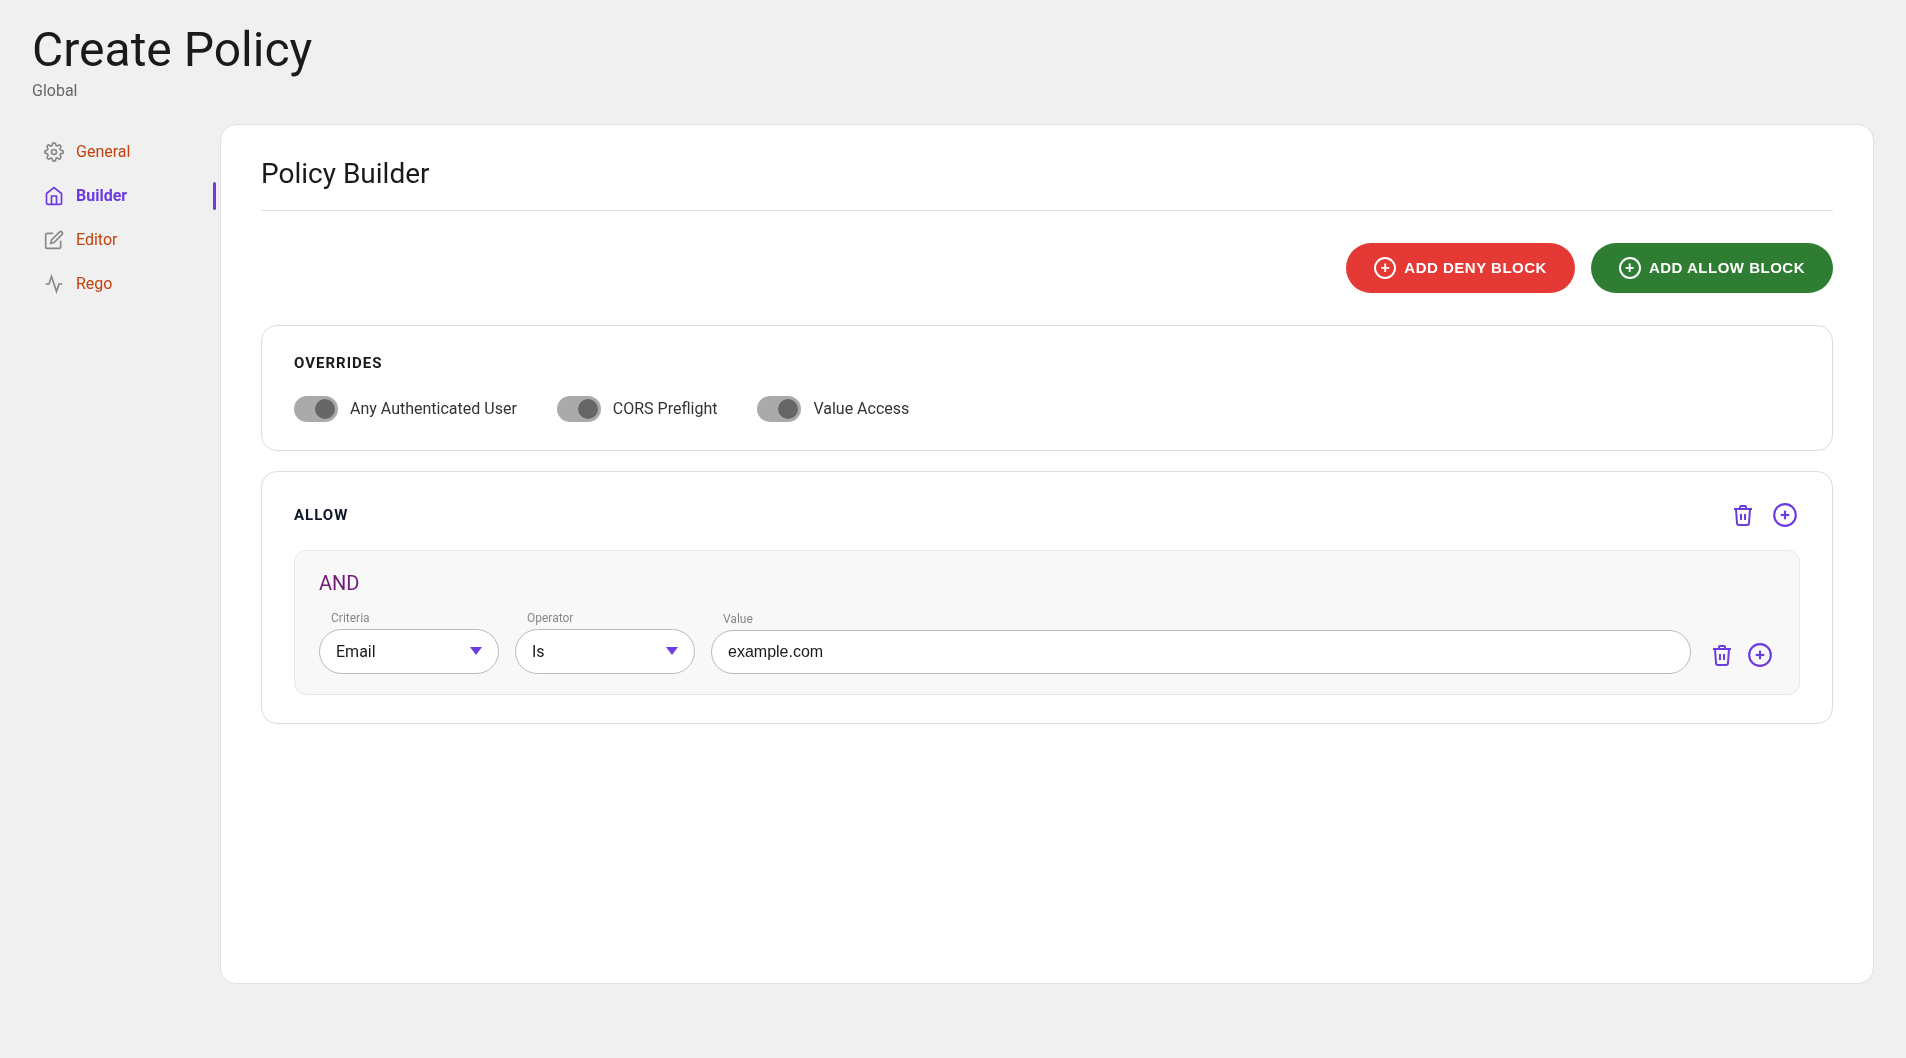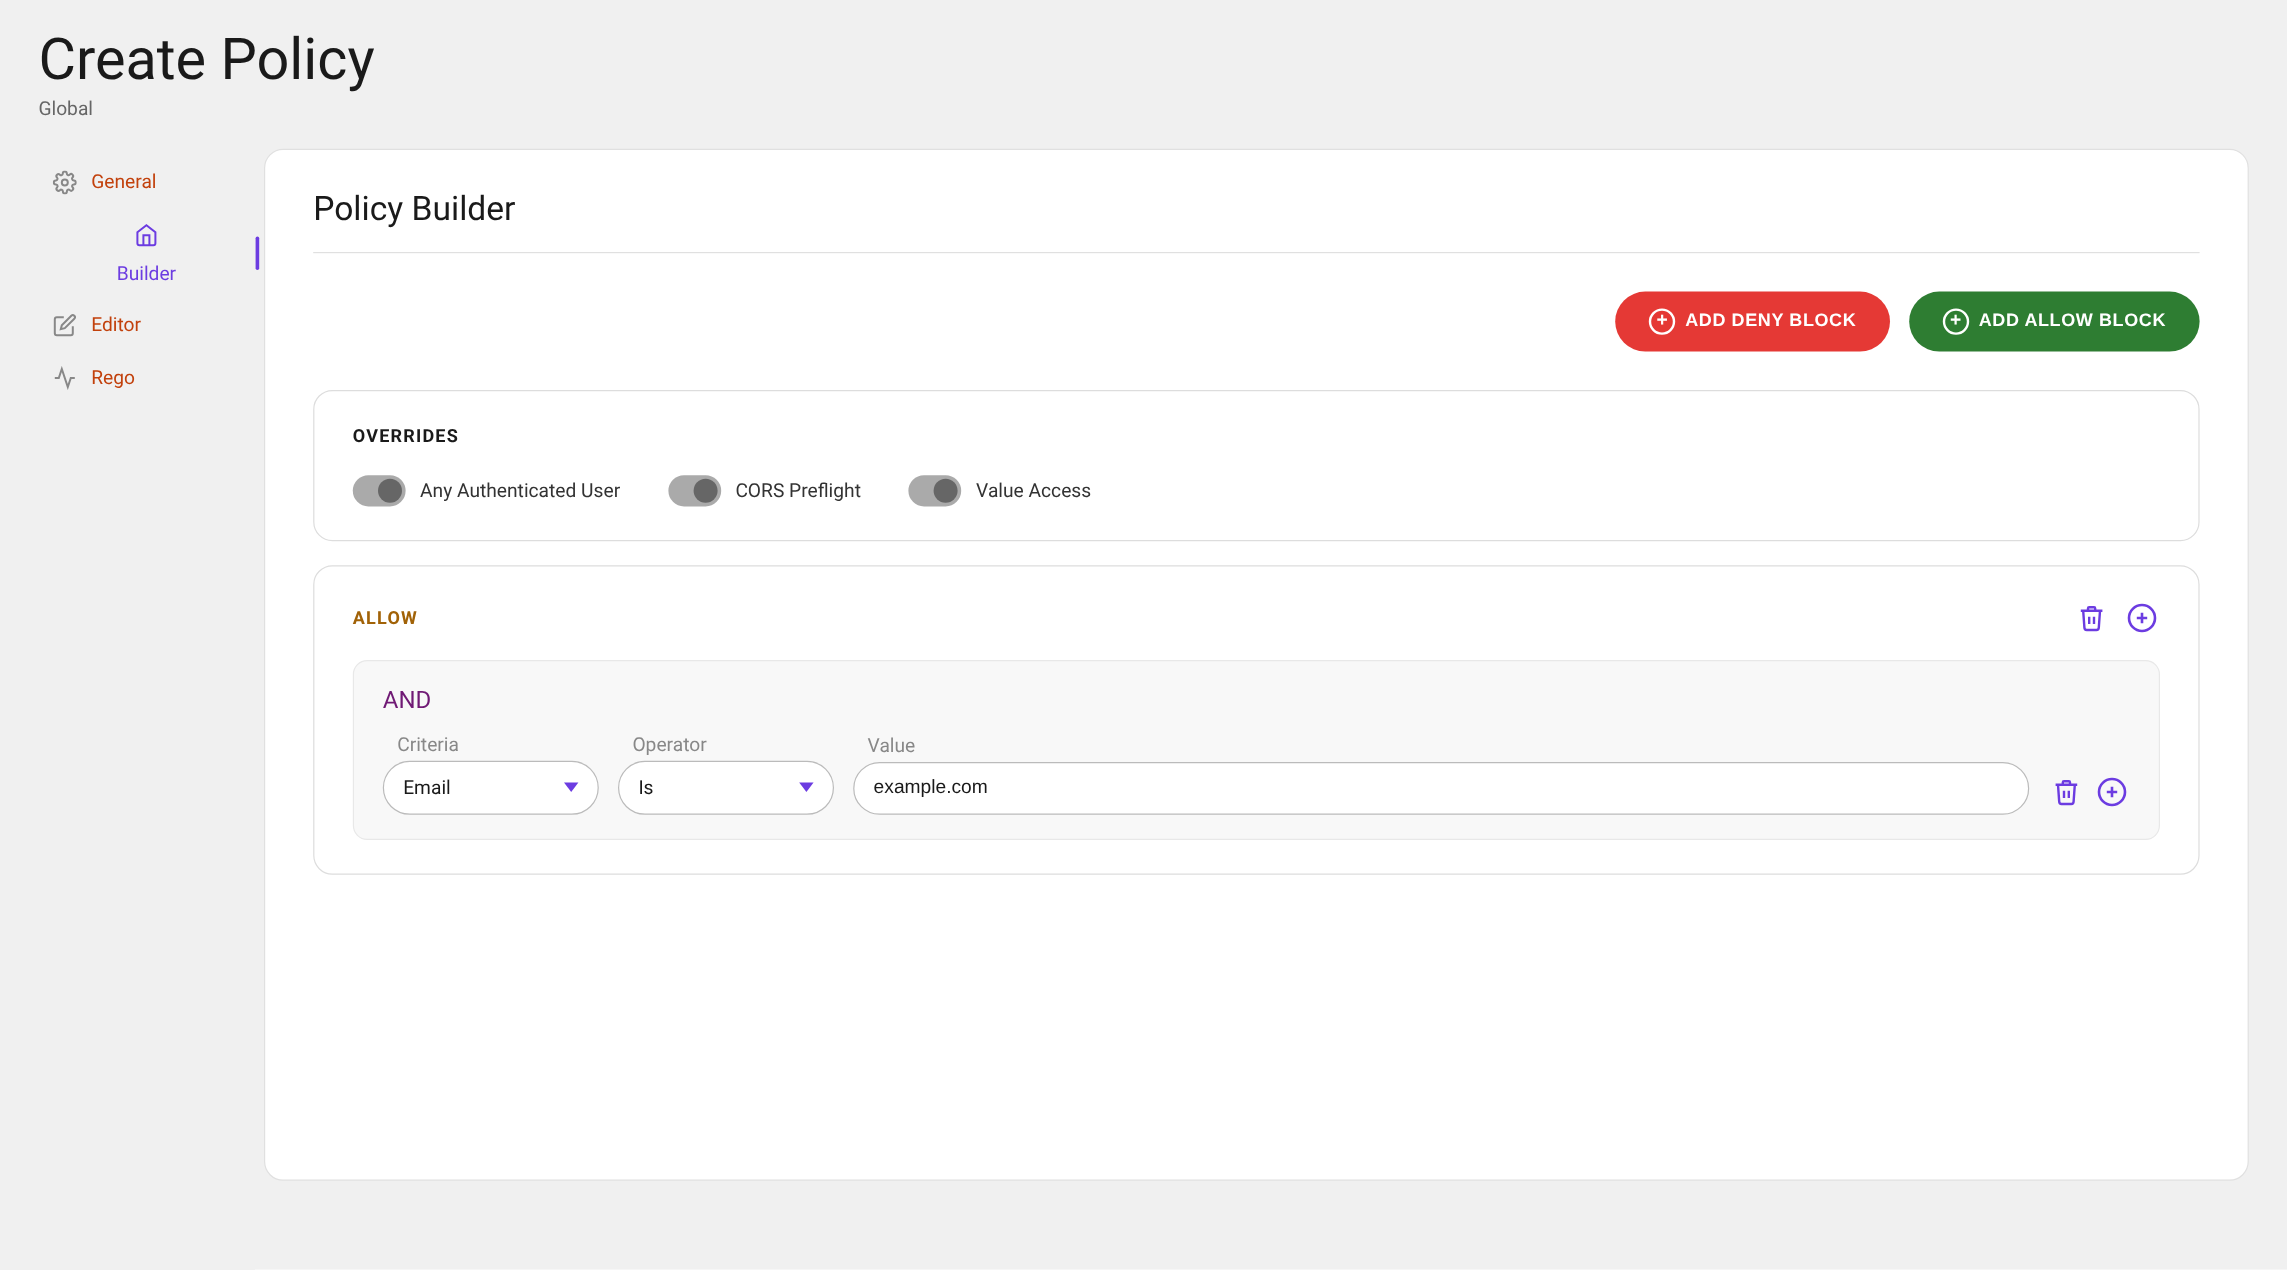--- a/index.html
+++ b/index.html
@@ -37,22 +37,21 @@
       padding: 10px 12px;
       border-radius: 8px;
       cursor: pointer;
       color: #c2410c;
       font-size: 16px;
       margin-bottom: 4px;
       position: relative;
     }
     .sidebar-item.active {
       color: #6c3ce1;
-      font-weight: 400;
-      flex-direction: column;
+      font-weight: 700;
     }
     .sidebar-item.active::after {
       content: '';
       position: absolute;
       right: -4px;
       top: 50%;
       transform: translateY(-50%);
       width: 3px;
       height: 28px;
       background: #6c3ce1;
@@ -183,21 +182,21 @@
     .allow-header {
       display: flex;
       align-items: center;
       justify-content: space-between;
       margin-bottom: 20px;
     }
     .allow-title {
       font-size: 15px;
       font-weight: 700;
       letter-spacing: 1px;
-      color: #a16207;
+      color: #0f172a;
       text-transform: uppercase;
     }
     .icon-actions {
       display: flex;
       align-items: center;
       gap: 12px;
     }
     .icon-btn {
       width: 30px;
       height: 30px;
@@ -226,21 +225,21 @@
       display: flex;
       align-items: flex-end;
       gap: 16px;
     }
     .field-group {
       display: flex;
       flex-direction: column;
       gap: 4px;
     }
     .field-label {
-      font-size: 16px;
+      font-size: 12px;
       color: #888;
       padding-left: 12px;
     }
     .select-field {
       display: flex;
       align-items: center;
       justify-content: space-between;
       padding: 12px 16px;
       border: 1.5px solid #bbb;
       border-radius: 50px;

